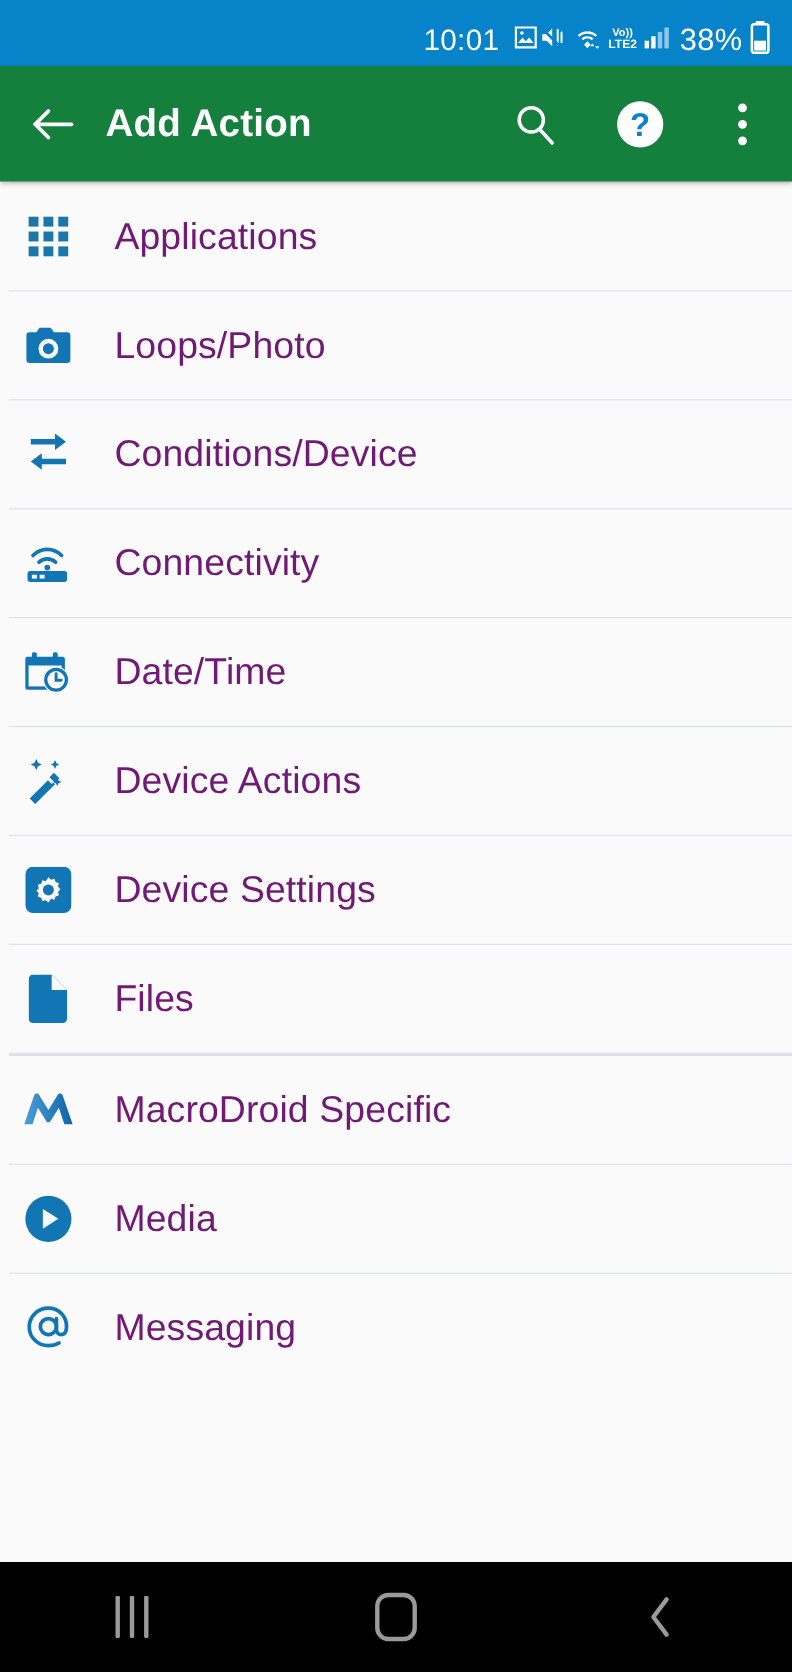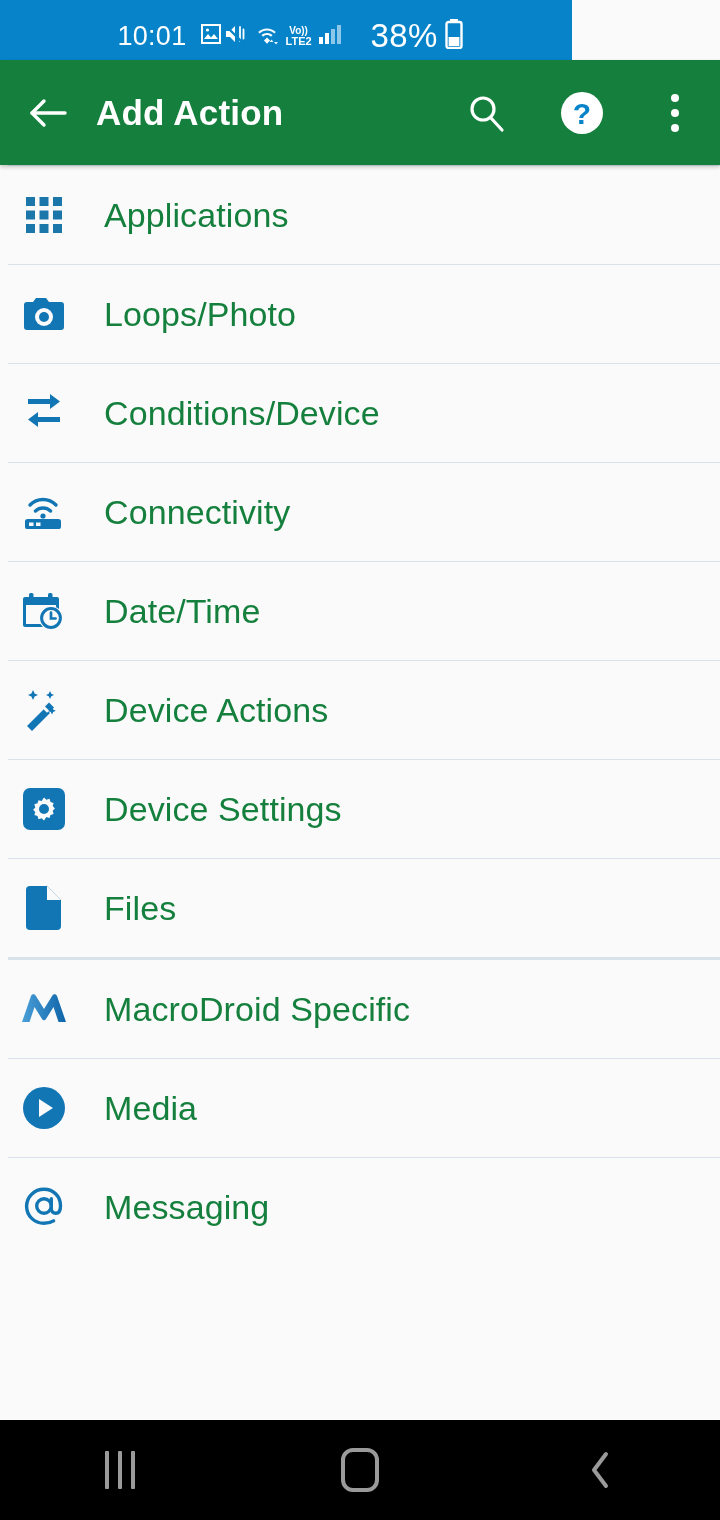--- a/index.html
+++ b/index.html
@@ -6,29 +6,29 @@
   html, body {
     width:720px; height:1520px;
     background:#000;
     font-family:"Liberation Sans", sans-serif;
     overflow:hidden;
   }
   #screen { position:relative; width:720px; height:1520px; background:#fafafa; }
 
   
   .statusbar {
-    position:absolute; top:0; left:0; width:572px; height:60px;
+    position:absolute; top:0; left:0; width:720px; height:60px;
     background:#0683c9; color:#fff;
-    display:flex; align-items:center; justify-content:center;
+    display:flex; align-items:center; justify-content:flex-end;
     padding:12px 20px 0 28px;
   }
   .sb-left { display:flex; align-items:center; gap:12px; }
   .sb-clock { font-size:27px; letter-spacing:.3px; }
   .sb-right { display:flex; align-items:center; gap:7px; }
-  .sb-batt-text { font-size:33px; margin-left:20px; letter-spacing:.3px; }
+  .sb-batt-text { font-size:28px; margin-left:0; letter-spacing:.3px; }
   .volte { display:flex; flex-direction:column; align-items:center;
            line-height:1; font-size:11px; font-weight:bold; margin:18px -1px; }
   .volte span:first-child { font-size:10px; }
 
   
   .appbar {
     position:absolute; top:60px; left:0; width:720px; height:105px;
     background:#15803d;
     display:flex; align-items:center;
     box-shadow:0 2px 4px rgba(0,0,0,.22);
@@ -53,21 +53,21 @@
   .divider.first { background:#dde4ea; }
   .row {
     height:98px; display:flex; align-items:center; padding-left:18px;
   }
   .row-icon {
     width:52px; height:52px;
     display:flex; align-items:center; justify-content:center;
     flex:0 0 52px;
   }
   .row-label {
-    margin-left:34px; font-size:34px; color:#15803d; letter-spacing:.1px;
+    margin-left:34px; font-size:34px; color:#701a75; letter-spacing:.1px;
     white-space:nowrap;
   }
 
   
   .navbar {
     position:absolute; bottom:0; left:0; width:720px; height:100px;
     background:#000; display:flex; align-items:center; justify-content:space-around;
   }
   .nav-btn { width:160px; height:100px; display:flex; align-items:center; justify-content:center; }
   .nav-recents { display:flex; gap:9px; }

